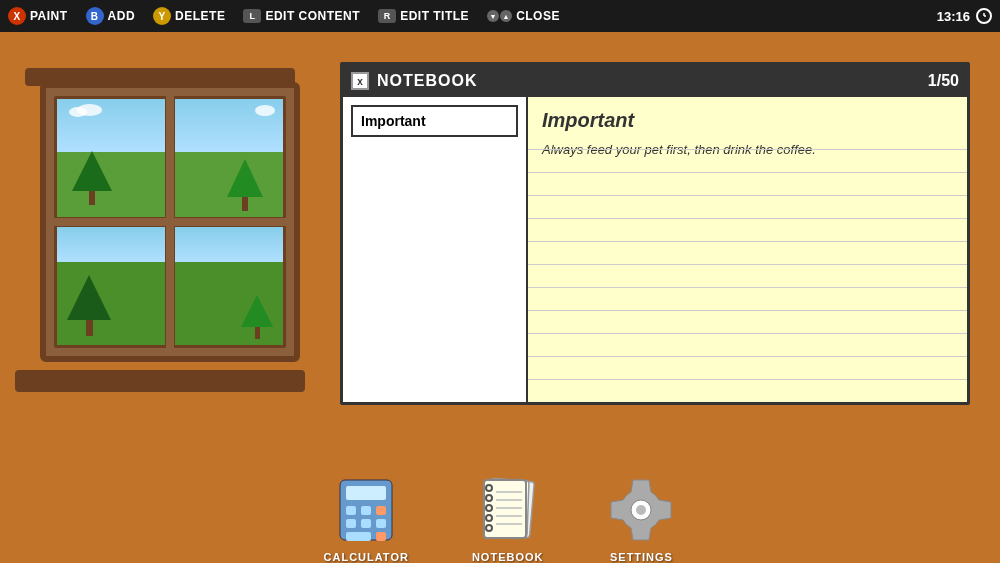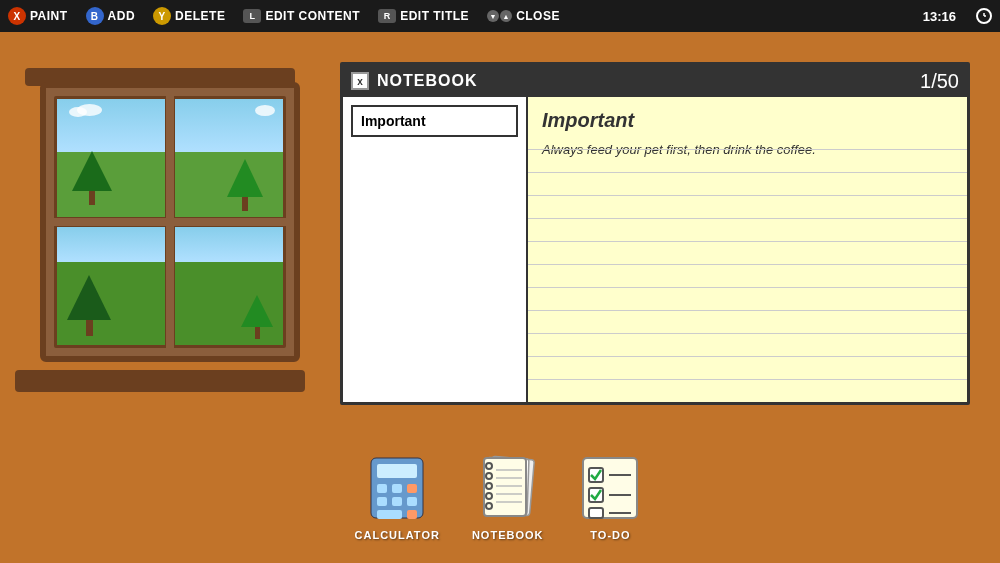--- a/index.html
+++ b/index.html
@@ -60,21 +60,21 @@
       font-size: 8px;
       color: #fff;
     }
     .top-time {
       margin-left: auto;
       color: #fff;
       font-size: 13px;
       font-weight: bold;
       display: flex;
       align-items: center;
-      gap: 20px;
+      gap: 6px;
     }
     .clock-icon {
       width: 16px;
       height: 16px;
       border-radius: 50%;
       border: 2px solid #fff;
       display: flex;
       align-items: center;
       justify-content: center;
     }
@@ -194,22 +194,22 @@
       margin-right: 8px;
       cursor: pointer;
     }
     .nb-title {
       font-size: 16px;
       font-weight: bold;
       letter-spacing: 1px;
       flex: 1;
     }
     .nb-page {
-      font-size: 20px;
-      font-weight: normal;
+      font-size: 16px;
+      font-weight: bold;
     }
     .notebook-body {
       display: flex;
       height: 305px;
     }
     .nb-list-panel {
       width: 185px;
       border-right: 2px solid #333;
       padding: 8px;
       background: #fff;
@@ -261,23 +261,23 @@
 
     
     #bottom-bar {
       position: absolute;
       bottom: 0;
       left: 0;
       right: 0;
       height: 110px;
       background: rgba(0,0,0,0.0);
       display: flex;
-      align-items: flex-start;
-      justify-content: center;
-      gap: 32px;
+      align-items: flex-end;
+      justify-content: center;
+      gap: 63px;
       padding: 0 30px;
     }
     .app-icon {
       display: flex;
       flex-direction: column;
       align-items: center;
       gap: 6px;
       cursor: pointer;
     }
     .app-icon-img {
@@ -467,37 +467,31 @@
           <line x1="18" y1="16" x2="44" y2="16" stroke="#bbb" stroke-width="1.5"></line>
           <line x1="18" y1="24" x2="44" y2="24" stroke="#bbb" stroke-width="1.5"></line>
           <line x1="18" y1="32" x2="44" y2="32" stroke="#bbb" stroke-width="1.5"></line>
           <line x1="18" y1="40" x2="44" y2="40" stroke="#bbb" stroke-width="1.5"></line>
           <line x1="18" y1="48" x2="44" y2="48" stroke="#bbb" stroke-width="1.5"></line>
         </svg>
       </div>
       <span class="app-label">NOTEBOOK</span>
     </div>
 
+
+
+
     <div class="app-icon">
       <div class="app-icon-img">
-        <svg width="62" height="68" viewBox="0 0 62 68">
-          <rect x="4" y="4" width="54" height="60" rx="4" fill="#fffde7" stroke="#888" stroke-width="2"></rect>
-
-          <rect x="10" y="14" width="14" height="14" rx="2" fill="#fff" stroke="#555" stroke-width="2"></rect>
-          <polyline points="12,21 16,25 22,16" stroke="#22aa44" stroke-width="2.5" fill="none"></polyline>
-          <line x1="30" y1="21" x2="52" y2="21" stroke="#555" stroke-width="2"></line>
-
-          <rect x="10" y="34" width="14" height="14" rx="2" fill="#fff" stroke="#555" stroke-width="2"></rect>
-          <polyline points="12,41 16,45 22,36" stroke="#22aa44" stroke-width="2.5" fill="none"></polyline>
-          <line x1="30" y1="41" x2="52" y2="41" stroke="#555" stroke-width="2"></line>
-
-          <rect x="10" y="54" width="14" height="10" rx="2" fill="#fff" stroke="#555" stroke-width="2"></rect>
-          <line x1="30" y1="59" x2="52" y2="59" stroke="#555" stroke-width="2"></line>
+        <svg width="68" height="68" viewBox="0 0 68 68">
+          <g transform="translate(34,34)">
+
+            <path d="M-8,-30 L8,-30 L10,-18 A20,20 0 0,1 18,-10 L30,-8 L30,8 L18,10 A20,20 0 0,1 10,18 L8,30 L-8,30 L-10,18 A20,20 0 0,1 -18,10 L-30,8 L-30,-8 L-18,-10 A20,20 0 0,1 -10,-18 Z" fill="#aaa" stroke="#888" stroke-width="1"></path>
+            <circle r="10" fill="#fff" stroke="#888" stroke-width="1"></circle>
+            <circle r="5" fill="#bbb"></circle>
+          </g>
         </svg>
       </div>
-      <span class="app-label">TO-DO</span>
-    </div>
-
-
-
+      <span class="app-label">SETTINGS</span>
+    </div>
 
   </div>
 </div>
 
 </body></html>

